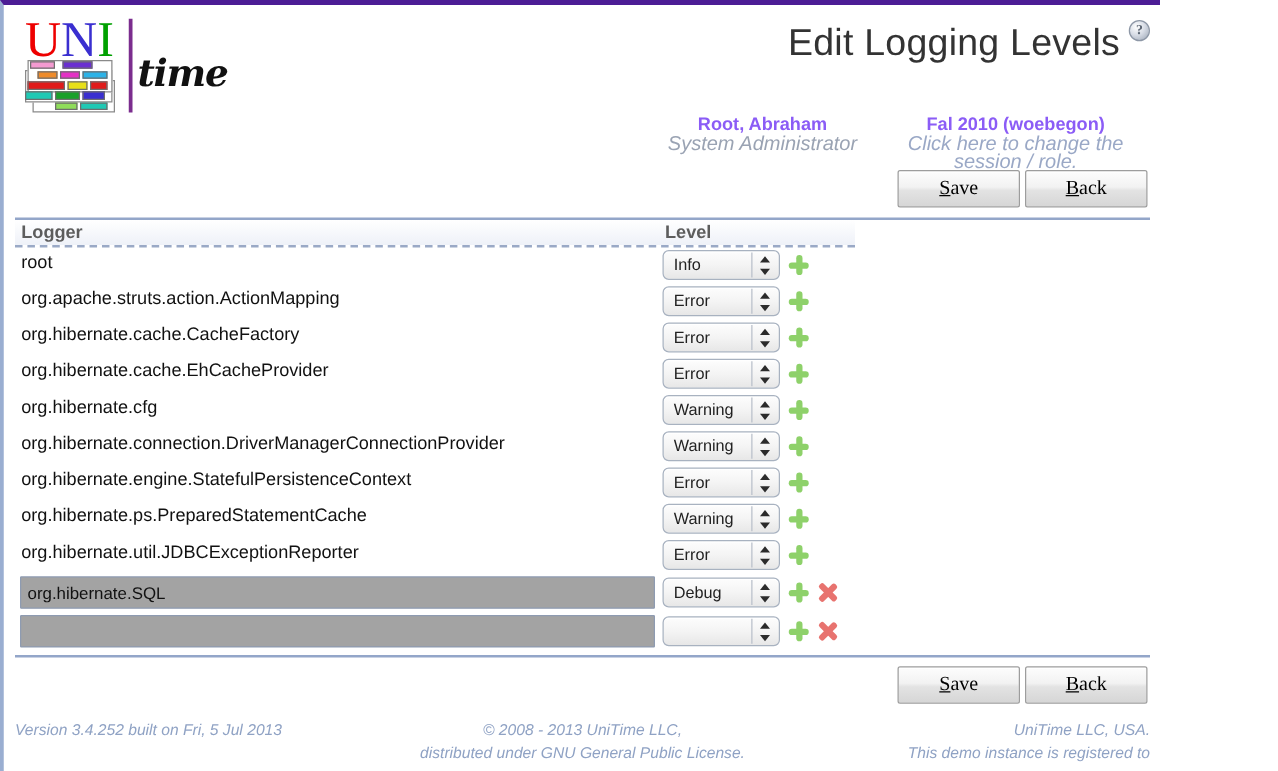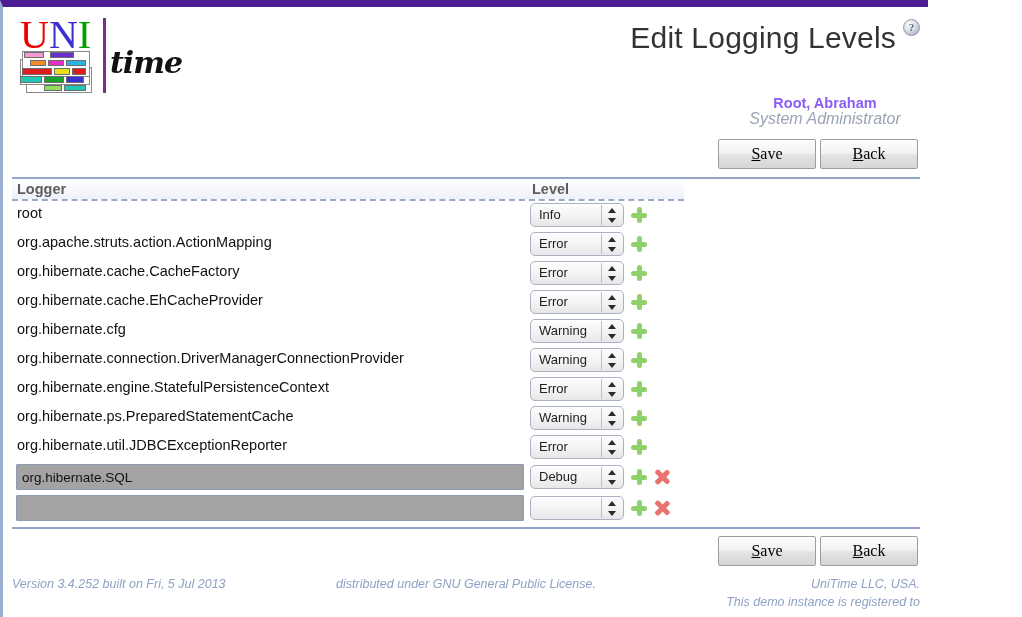--- a/index.html
+++ b/index.html
@@ -10,21 +10,21 @@
     width: 1022px; height: 617px;
     background: #ffffff;
     font-family: "Liberation Sans", sans-serif;
     overflow: hidden;
     position: relative;
   }
   #page {
     position: absolute;
     top: 0; left: 0;
     width: 928px; height: 617px;
-    border-top: 7px solid #4c1d95;
+    border-top: 4px solid #4c1d95;
     border-left: 3px solid #9aaed1;
     background: #fff;
   }
 
   
   .header {
     position: relative;
     height: 132px;
   }
   .logo {
@@ -331,20 +331,24 @@
     </div>
 
     <div class="title">Edit Logging Levels</div>
     <div class="help-badge">?</div>
 
     <div class="userinfo">
       <div class="uiblock user">
         <div class="main">Root, Abraham</div>
         <div class="sub">System Administrator</div>
       </div>
+      <div class="uiblock sess">
+        <div class="main">Fal 2010 (woebegon)</div>
+        <div class="sub link">Click here to change the session / role.</div>
+      </div>
     </div>
   </div>
 
   <div class="btnbar">
     <div class="btn"><u>S</u><span>ave</span></div>
     <div class="btn"><u>B</u><span>ack</span></div>
   </div>
   <div class="hrule"></div>
 
   <div class="table-wrap">
@@ -515,20 +519,21 @@
   <div class="bottom-rule"></div>
 
   <div class="btnbar bottom">
     <div class="btn"><u>S</u><span>ave</span></div>
     <div class="btn"><u>B</u><span>ack</span></div>
   </div>
 
   <div class="footer">
     <div class="f-left">Version 3.4.252 built on Fri, 5 Jul 2013</div>
     <div class="f-center">
+      <div>© 2008 - 2013 UniTime LLC,</div>
       <div>distributed under GNU General Public License.</div>
     </div>
     <div class="f-right">
       <div>UniTime LLC, USA.</div>
       <div>This demo instance is registered to</div>
     </div>
   </div>
 
 </div>
 

